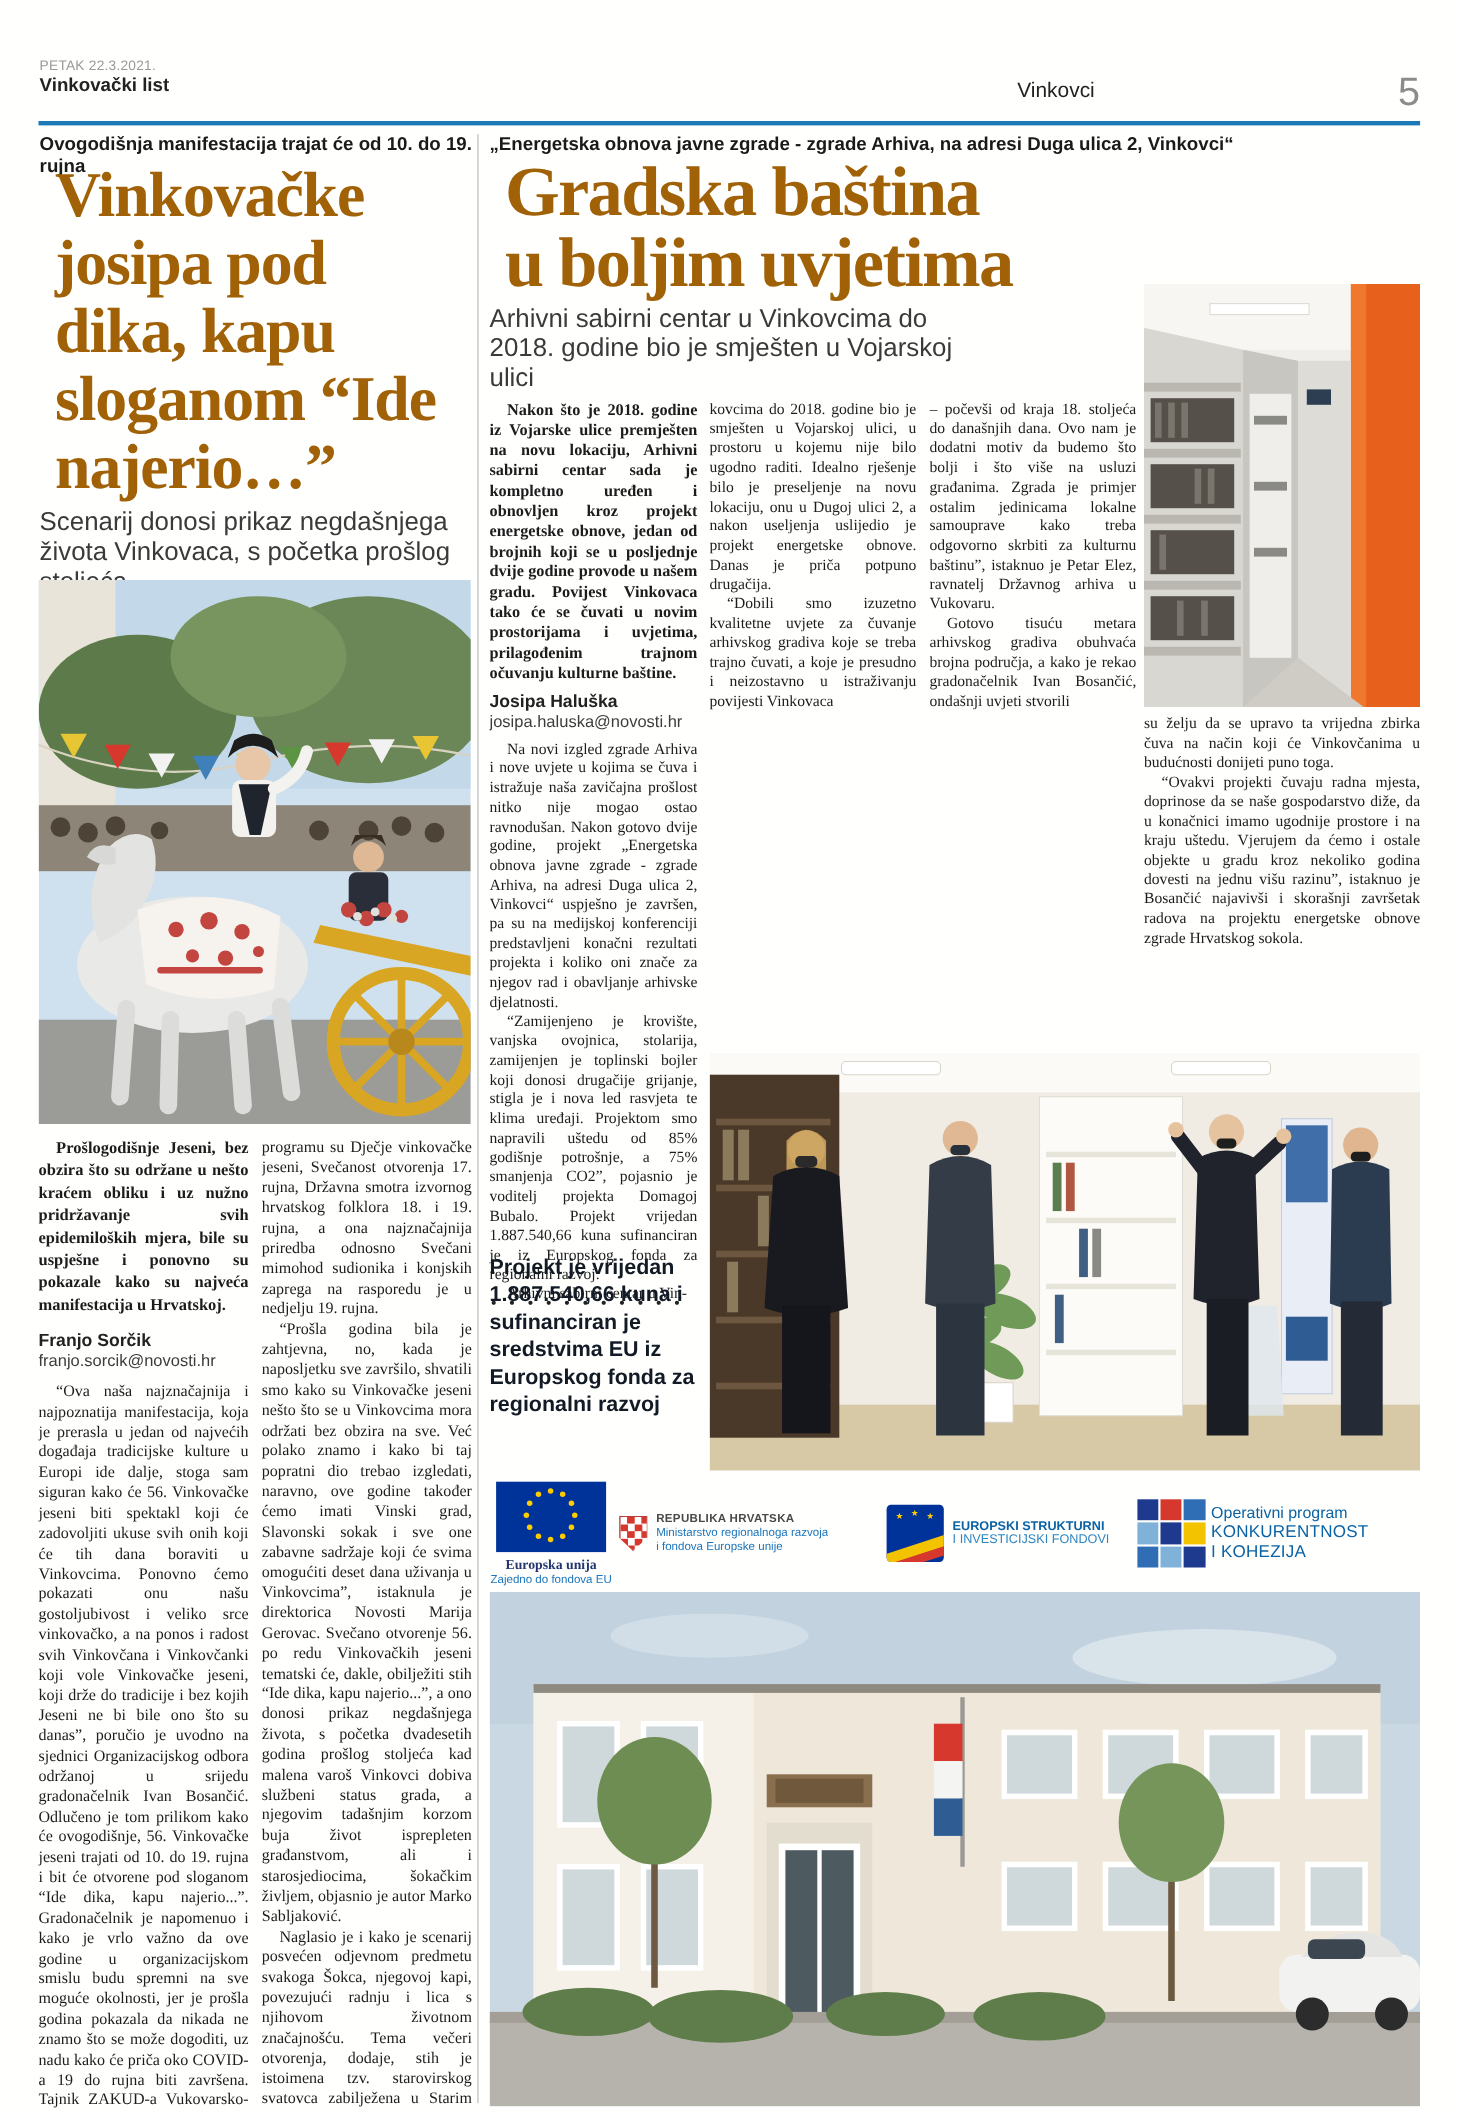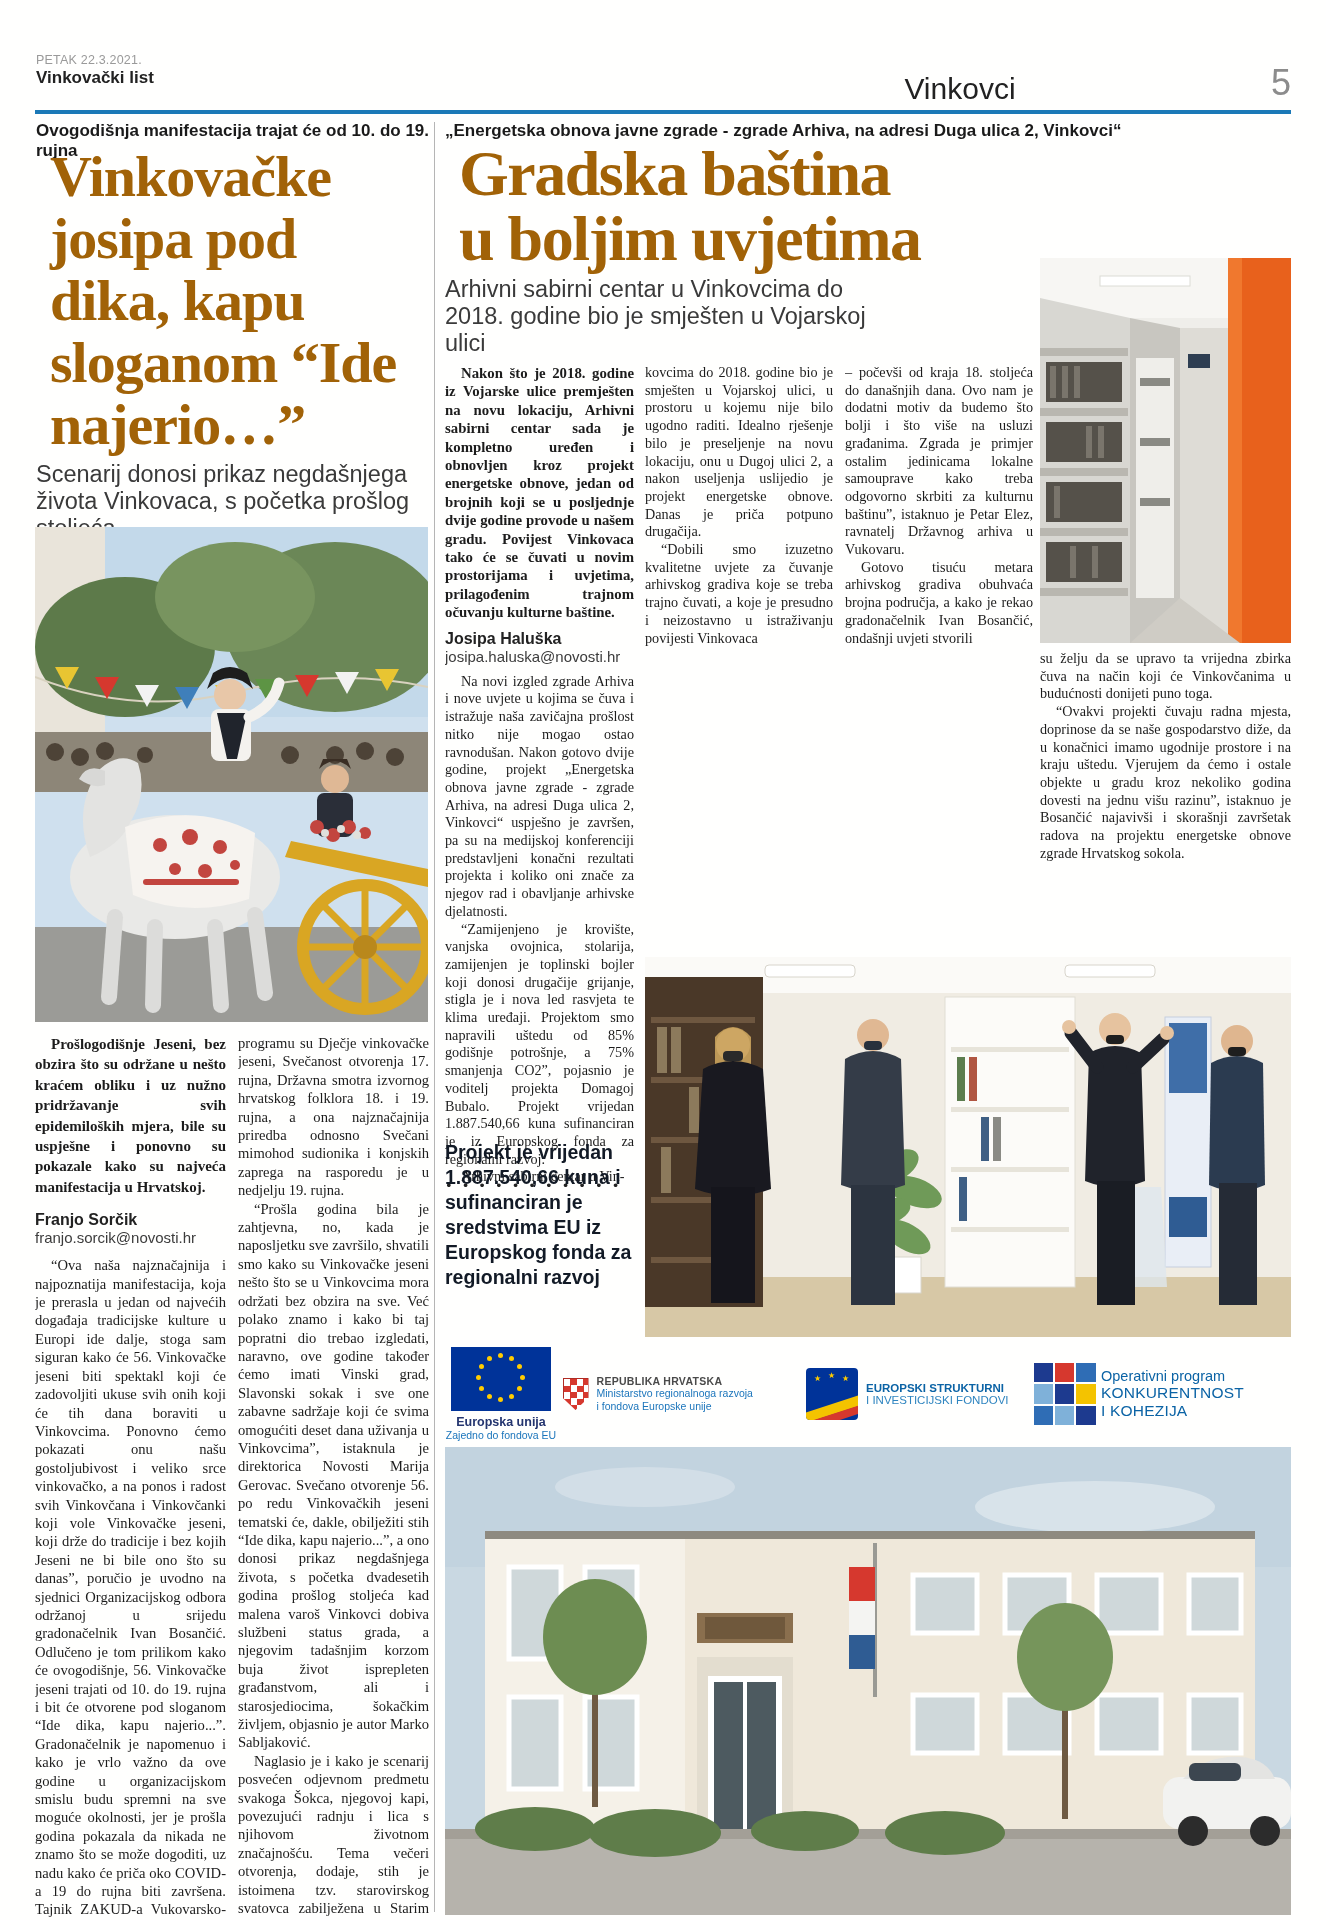--- a/index.html
+++ b/index.html
@@ -6,21 +6,21 @@
   html,body { background:#ffffff; }
   .page { position:relative; width:1326px; height:1920px; background:#fffffe; overflow:hidden;
           font-family:"Liberation Serif", serif; color:#1c1c1c; }
 
   
   .hdr-date { position:absolute; left:36px; top:53px; font-family:"Liberation Sans",sans-serif;
               font-size:12.5px; color:#9a9a9a; letter-spacing:.2px; }
   .hdr-pub  { position:absolute; left:36px; top:68px; font-family:"Liberation Sans",sans-serif;
               font-size:17px; font-weight:bold; color:#222; }
   .hdr-section { position:absolute; left:820px; top:72px; width:280px; text-align:center;
-              font-family:"Liberation Sans",sans-serif; font-size:30px; color:#222; }
+              font-family:"Liberation Sans",sans-serif; font-size:19px; color:#222; }
   .hdr-page { position:absolute; right:35px; top:62px; font-family:"Liberation Sans",sans-serif;
               font-size:36px; color:#8c8c8c; }
   .hdr-rule { position:absolute; left:35px; top:110px; width:1256px; height:4px; background:#1b79b7; }
   .v-divider { position:absolute; left:434px; top:122px; width:1px; height:1790px; background:#b5b5b5; }
 
   
   .kicker { font-family:"Liberation Sans",sans-serif; font-weight:bold; font-size:17px; color:#1a1a1a; }
   .headline { font-weight:bold; letter-spacing:-1px; color:#a16207;margin-left:16px; }
   .subtitle { font-family:"Liberation Sans",sans-serif; font-size:23.5px; line-height:27px; color:#3a3a3a; }
   .byline-name { font-family:"Liberation Sans",sans-serif; font-weight:bold; font-size:16px; color:#222; }
@@ -57,21 +57,21 @@
   .project-statement { position:absolute; left:445px; top:1140px; width:200px;
               font-family:"Liberation Sans",sans-serif; font-weight:bold; font-size:19.5px; line-height:25px; color:#121a26; }
 
   
   .eu-row { position:absolute; left:445px; top:1350px; width:846px; height:88px;
             display:flex; align-items:center; justify-content:space-between;
             font-family:"Liberation Sans",sans-serif; }
   .eu-flag-block { width:112px; text-align:center; }
   .eu-flag { width:100px; height:64px; background:#003399; margin:0 auto 4px auto; position:relative; }
   .eu-flag i { position:absolute; width:5px; height:5px; background:#ffcc00; border-radius:50%; }
-  .eu-l1 { font-size:12.5px; font-weight:bold; color:#24356f; }
+  .eu-l1 { font-size:12.5px; font-weight:bold; color:#24356f;font-family:Liberation Serif, serif; }
   .eu-l2 { font-size:10.5px; color:#1b75bb; }
   .hr-block { display:flex; align-items:center; gap:8px; width:238px; }
   .hr-shield { width:26px; height:32px; flex:0 0 26px;
       background:
         linear-gradient(45deg, transparent 0, transparent 0) ,
         repeating-conic-gradient(#d6382e 0% 25%, #ffffff 0% 50%);
       background-size:13px 13px; border:1px solid #b02c24;
       clip-path:polygon(0 0,100% 0,100% 62%,50% 100%,0 62%); }
   .hr-t1 { font-size:10.5px; font-weight:bold; color:#4a4a4a; letter-spacing:.3px; }
   .hr-t2 { font-size:10.5px; color:#1b75bb; line-height:13px; }

